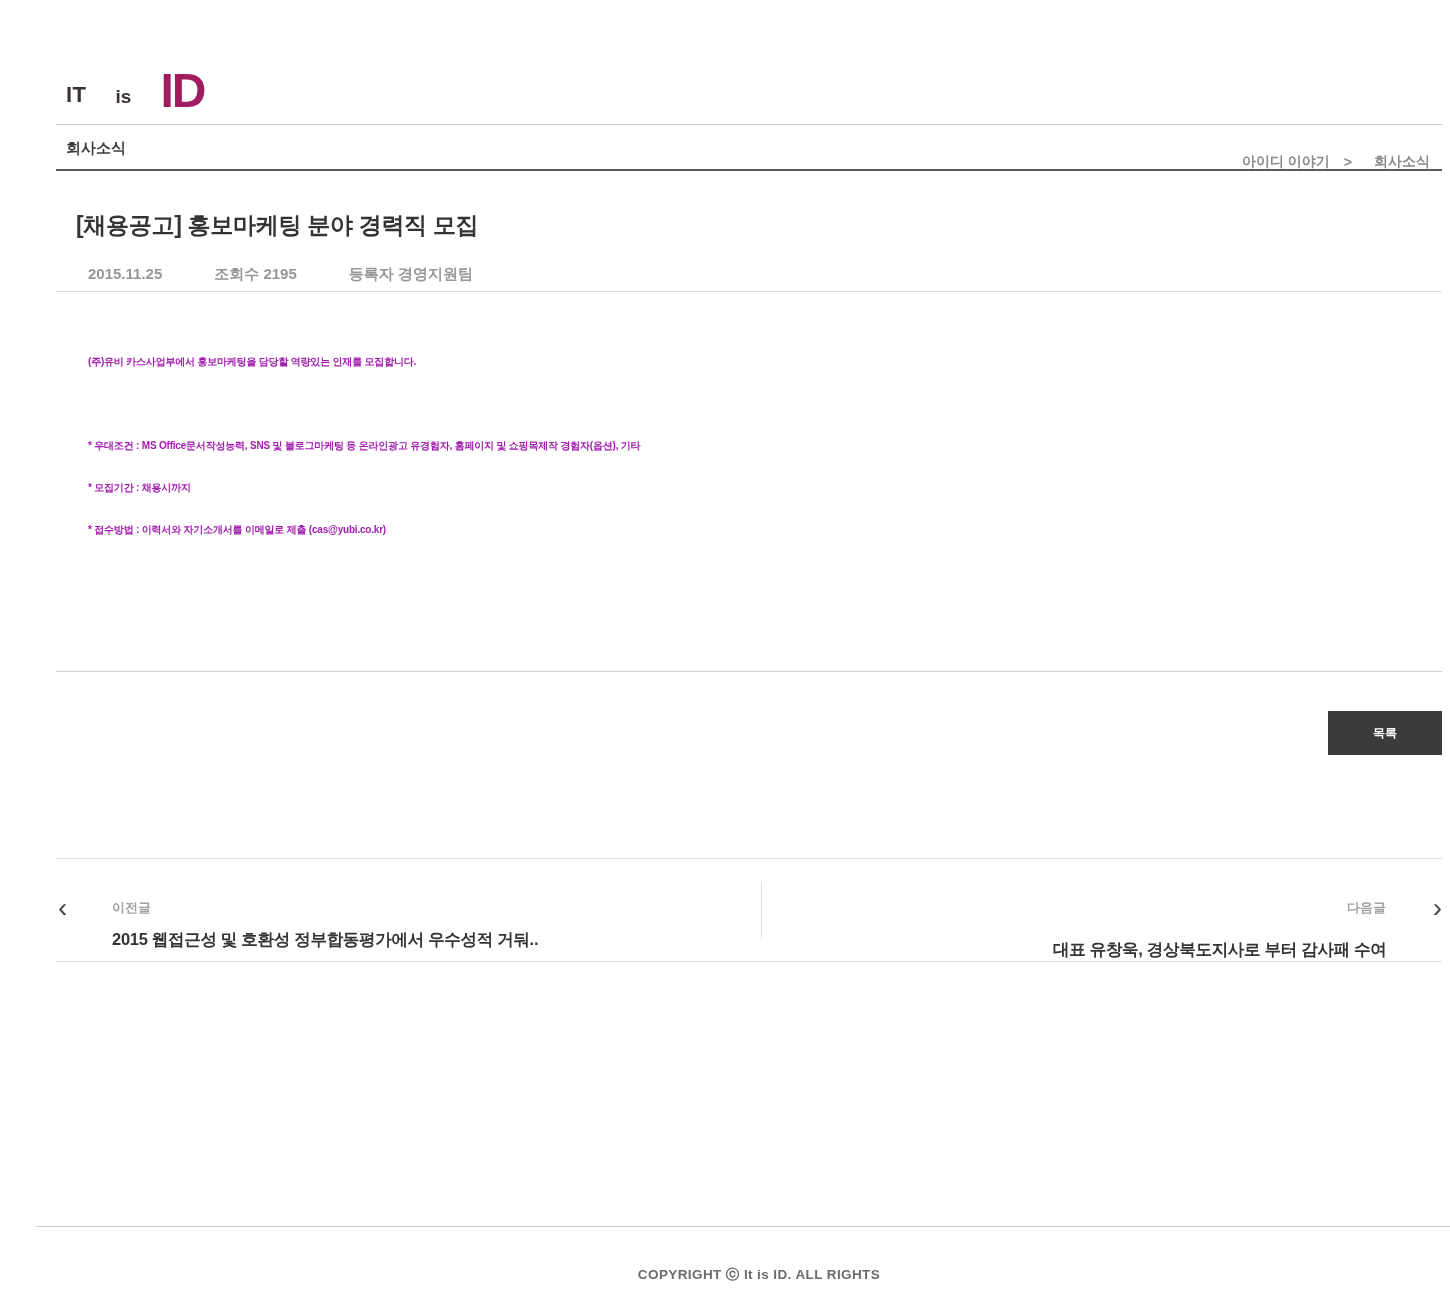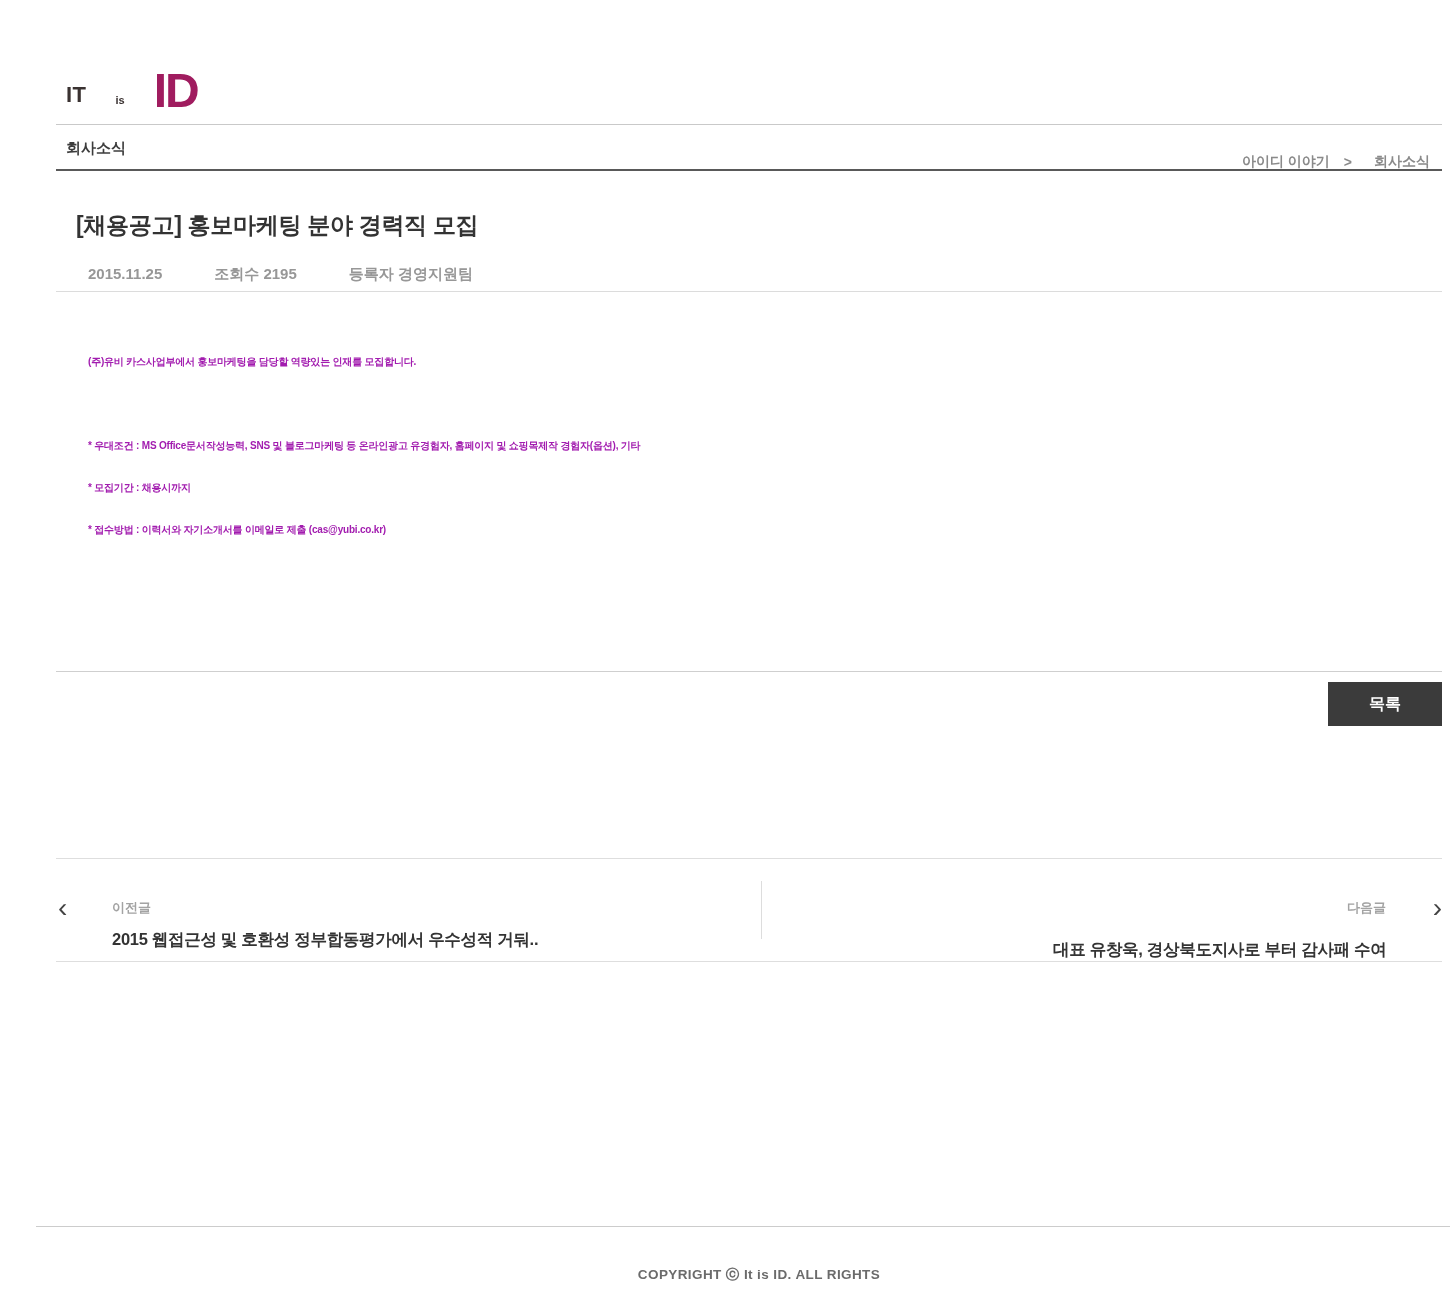--- a/index.html
+++ b/index.html
@@ -22,21 +22,21 @@
   .hr-pager-bottom { top: 925px; background: #dedede; }
   .hr-footer       { top: 1190px; left: 0; right: 0; background: #cccccc; }
 
   
   .logo {
     position: absolute; left: 18px; top: 24px;
     display: flex; align-items: flex-end; gap: 5px;
     cursor: pointer; user-select: none;
   }
   .logo-it { font-size: 22px; font-weight: 900; color: #3a3231; letter-spacing: .5px; line-height: 1; padding-bottom: 4px; }
-  .logo-is { font-size: 11px; font-weight: 800; color: #3a3231; line-height: 1; padding-bottom: 4px; }
+  .logo-is { font-size: 19px; font-weight: 800; color: #3a3231; line-height: 1; padding-bottom: 4px; }
   .logo-id { font-size: 48px; font-weight: 900; color: #a01c5f; line-height: .8; letter-spacing: -2px; }
 
   
   .section-title {
     position: absolute; left: 30px; top: 103px;
     font-size: 15px; font-weight: 800; color: #3c3c3c;
   }
   .breadcrumb {
     position: absolute; right: 20px; top: 105px;
     font-size: 14px; font-weight: 700; color: #8a8a8a;
@@ -60,25 +60,25 @@
   
   .article-body {
     position: absolute; left: 40px; top: 299px; width: 1384px;
     font-size: 10px; font-weight: 600; color: #a21caf;
     line-height: 30px; letter-spacing: -0.2px;
   }
   .article-body .spacer { height: 30px; }
 
   
   .list-button {
-    position: absolute; right: 20px; top: 646px;
+    position: absolute; right: 20px; top: 675px;
     width: 114px; height: 44px;
     background: #3b3b3b; color: #ffffff;
     font-family: "Liberation Sans", sans-serif;
-    font-size: 16px; font-weight: 700;
+    font-size: 12px; font-weight: 700;
     display: flex; align-items: center; justify-content: center;
     border: none; cursor: pointer;
   }
 
   
   .pager-chevron {
     position: absolute; top: 856px;
     font-size: 28px; font-weight: 400; color: #444444;
     line-height: 32px; cursor: pointer; user-select: none;
   }

